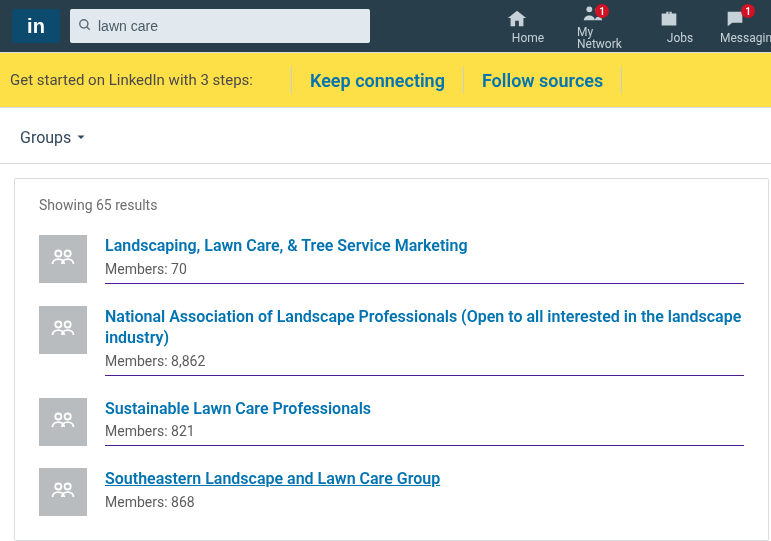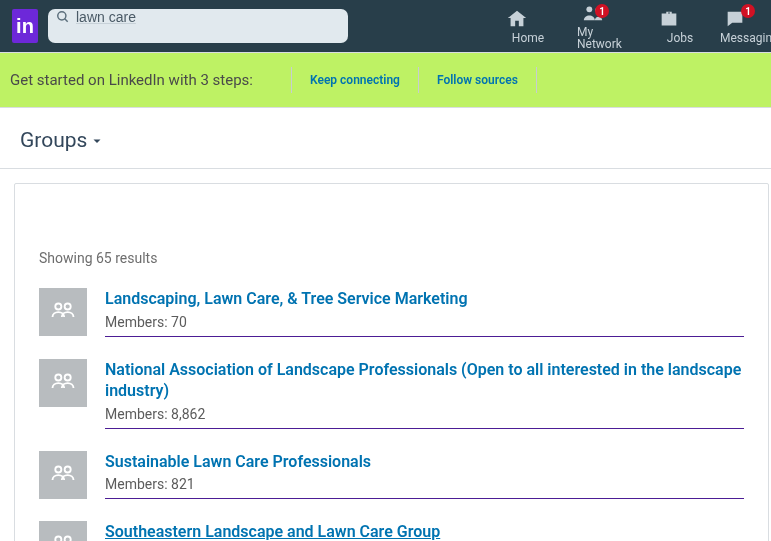--- a/index.html
+++ b/index.html
@@ -1,50 +1,50 @@
 <!DOCTYPE html>
 <html><head>
 <meta charset="utf-8">
 <style>
   * { box-sizing: border-box; margin: 0; padding: 0; }
   body { font-family: -apple-system, BlinkMacSystemFont, "Segoe UI", Roboto, Helvetica, Arial, sans-serif; background: #fff; width: 771px; height: 541px; overflow: hidden; }
 
   
   .topnav { background: #283e4a; height: 52px; display: flex; align-items: center; padding: 0 8px 0 8px; color: #c7d1d8; }
-  .logo { width: 26px; height: 34px; background: #6d28d9; margin: 0 10px 0 4px; display:flex; align-items:center; justify-content:center; border-radius:2px;}
+  .logo { width: 48px; height: 34px; background: #0c4a6e; margin: 0 10px 0 4px; display:flex; align-items:center; justify-content:center; border-radius:2px;}
   .logo-text { color:#fff; font-weight:700; font-size:20px; font-family: Arial, sans-serif;}
-  .search-wrap { background:#e1e9ee; height:34px; width:300px; border-radius:7px; display:flex; align-items:flex-start; padding:0 8px;text-decoration:underline; }
+  .search-wrap { background:#e1e9ee; height:34px; width:300px; border-radius:2px; display:flex; align-items:center; padding:0 8px; }
   .search-icon { color:#5c6f7c; margin-right:6px; }
   .search-input { border:none; background:transparent; outline:none; font-size:14px; color:#4a5a66; width:100%; }
   .nav-spacer { flex:1; }
   .nav-items { display:flex; height:100%; }
   .nav-item { width:76px; display:flex; flex-direction:column; align-items:center; justify-content:center; font-size:12px; color:#c7d1d8; position:relative; cursor:pointer;}
   .nav-item.narrow { width:56px; }
   .nav-item svg { margin-bottom:2px; }
   .nav-label { font-size:12px; line-height:1;margin-left:22px; }
   .badge { position:absolute; top:4px; right:22px; background:#d11124; color:#fff; font-size:10px; width:14px; height:14px; border-radius:50%; display:flex; align-items:center; justify-content:center; font-weight:600;}
   .nav-item.narrow .badge { right:8px; }
 
   
-  .getstarted { background:#bef264; border-top:1px solid #d9dde1; border-bottom:1px solid #d9dde1; height:56px; display:flex; align-items:center; padding:0 10px; }
+  .getstarted { background:#fde047; border-top:1px solid #d9dde1; border-bottom:1px solid #d9dde1; height:56px; display:flex; align-items:center; padding:0 10px; }
   .gs-text { color:#4a4a4a; font-size:15px; padding-right:20px;}
   .gs-sep { width:1px; height:26px; background:#c7cdd1; margin:0 18px; }
-  .gs-link { color:#0073b1; font-size:12px; font-weight:600; cursor:pointer;}
+  .gs-link { color:#0073b1; font-size:18px; font-weight:600; cursor:pointer;}
   .gs-done { display:flex; align-items:center; color:#6a6a6a; font-size:15px; }
   .gs-done svg { margin-right:6px; }
 
   
-  .groups-hdr { padding:20px 0 16px 20px; display:flex; align-items:center; color:#33475b; font-size:21px; cursor:pointer;}
+  .groups-hdr { padding:20px 0 16px 20px; display:flex; align-items:center; color:#33475b; font-size:16px; cursor:pointer;}
   .groups-hdr .caret { margin-left:4px; }
   .hr-full { border:none; border-top:1px solid #d9dde1; }
 
   
   .results-area { padding:14px 2px 0 14px; }
   .card { background:#fff; border:1px solid #d9dde1; border-radius:2px; padding:18px 24px 10px 24px; box-shadow:0 0 0 rgba(0,0,0,0);}
-  .results-count { color:#6e6e6e; font-size:14px; margin-bottom:14px;margin-top:48px; }
+  .results-count { color:#6e6e6e; font-size:14px; margin-bottom:14px; }
   .result-row { display:flex; padding:8px 0 14px 0; }
   .result-row + .result-row { }
   .thumb { width:48px; height:48px; background:#b8bcbf; display:flex; align-items:center; justify-content:center; margin-right:18px; flex-shrink:0;}
   .result-body { flex:1; border-bottom:1px solid #4c1d95; padding-bottom:6px;}
   .result-row:last-child .result-body { border-bottom:none; padding-bottom:0;}
   .result-title { color:#0073b1; font-size:16px; font-weight:600; line-height:1.35; margin-bottom:4px; cursor:pointer;}
   .result-title.underline { text-decoration:underline; }
   .result-meta { color:#5c5c5c; font-size:14px; }
 </style>
 </head>

